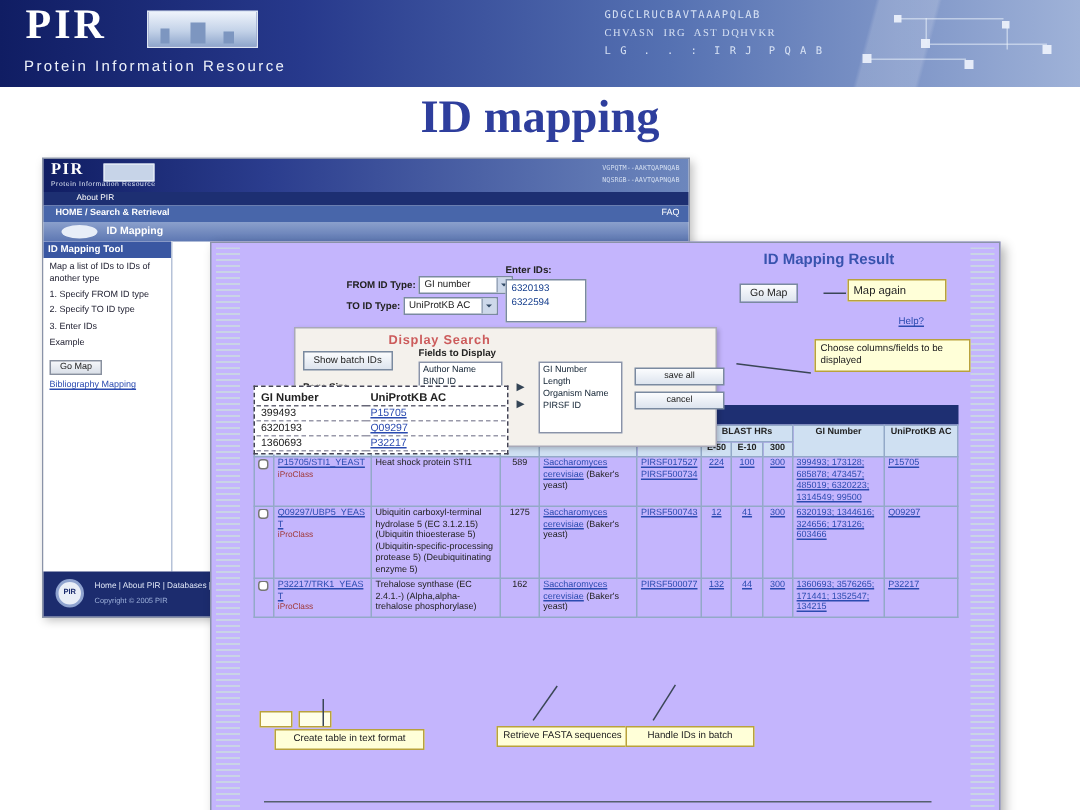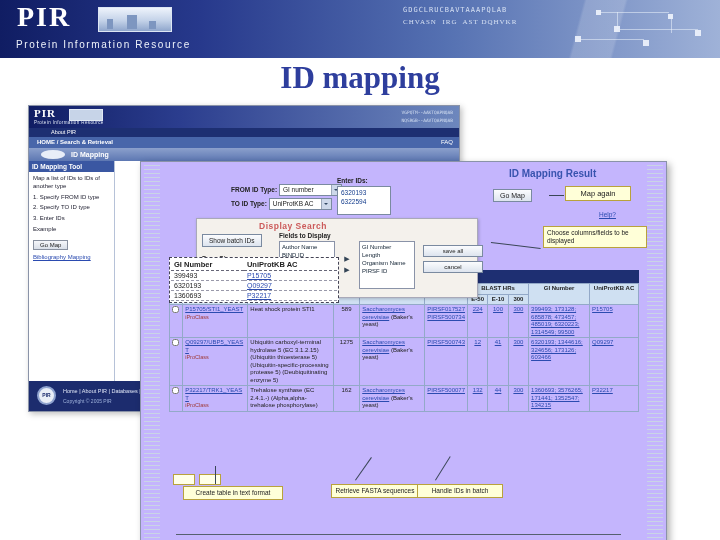--- a/index.html
+++ b/index.html
@@ -69,21 +69,21 @@
   .f-from{position:absolute;left:90px;top:22px;}
   .f-to{position:absolute;left:90px;top:36px;}
   .f-ids-label{position:absolute;left:196px;top:15px;font-weight:bold;}
   .f-ids-box{position:absolute;left:196px;top:24px;width:46px;height:25px;border:1px solid #7a8aa0;
       background:#fff;padding:1px 3px;line-height:1.45;color:#133c8c;}
   .go-map{position:absolute;left:352px;top:27px;}
   .result-title{position:absolute;left:368px;top:6px;color:#3853ae;font-size:10px;font-weight:bold;}
   .help{position:absolute;left:458px;top:49px;color:#2b4bb0;text-decoration:underline;}
   .callout{background:#ffffd8;border:1px solid #b9a23c;color:#222;padding:2px 3px;line-height:1.25;
       position:absolute;font-size:6.5px;z-index:6;}
-  .c-map-again{left:424px;top:24px;width:58px;text-align:center;font-size:7.5px;}
+  .c-map-again{left:424px;top:24px;width:58px;font-size:7.5px;}
   .c-choose{left:402px;top:64px;width:96px;}
   .c-text{left:42px;top:324px;width:92px;text-align:center;}
   .c-fasta{left:190px;top:322px;width:80px;text-align:center;}
   .c-batch{left:276px;top:322px;width:78px;text-align:center;}
   .tinybox{position:absolute;width:20px;height:9px;border:1px solid #b9a23c;background:#ffffe8;z-index:6;}
   .tb1{left:32px;top:312px;}.tb2{left:58px;top:312px;}
   .arrow{position:absolute;border-top:1px solid #3a4656;z-index:6;transform-origin:left top;}
   .a-map{left:408px;top:33px;width:15px;}
   .a-choose{left:350px;top:80px;width:50px;transform:rotate(7deg);}
   .a-b1{left:74px;top:304px;width:0;height:18px;border-top:none;border-left:1px solid #3a4656;}
@@ -137,20 +137,21 @@
     <div class="shade"></div>
     <div class="pir">PIR</div>
     <div class="photo">
       <i style="left:8px;width:6px;height:10px;"></i>
       <i style="left:28px;width:10px;height:14px;"></i>
       <i style="left:50px;width:7px;height:8px;"></i>
     </div>
     <div class="subtitle">Protein Information Resource</div>
     <div class="glyphs" style="top:4px;">GDGCLRUCBAVTAAAPQLAB</div>
     <div class="glyphs" style="top:16px;font-family:Liberation Serif, serif;">CHVASN  IRG  AST DQHVKR</div>
+    <div class="glyphs" style="top:28px;">L G  .  .  :  I R J  P Q A B</div>
     <div class="sq" style="left:575px;top:36px;width:6px;height:6px;"></div>
     <div class="sq" style="left:596px;top:10px;width:5px;height:5px;"></div>
     <div class="sq" style="left:614px;top:26px;width:6px;height:6px;"></div>
     <div class="sq" style="left:643px;top:40px;width:6px;height:6px;"></div>
     <div class="sq" style="left:668px;top:14px;width:5px;height:5px;"></div>
     <div class="sq" style="left:695px;top:30px;width:6px;height:6px;"></div>
     <div class="ln" style="left:580px;top:39px;width:64px;height:1px;"></div>
     <div class="ln" style="left:600px;top:12px;width:69px;height:1px;"></div>
     <div class="ln" style="left:617px;top:12px;width:1px;height:17px;"></div>
     <div class="ln" style="left:671px;top:16px;width:1px;height:17px;"></div>

